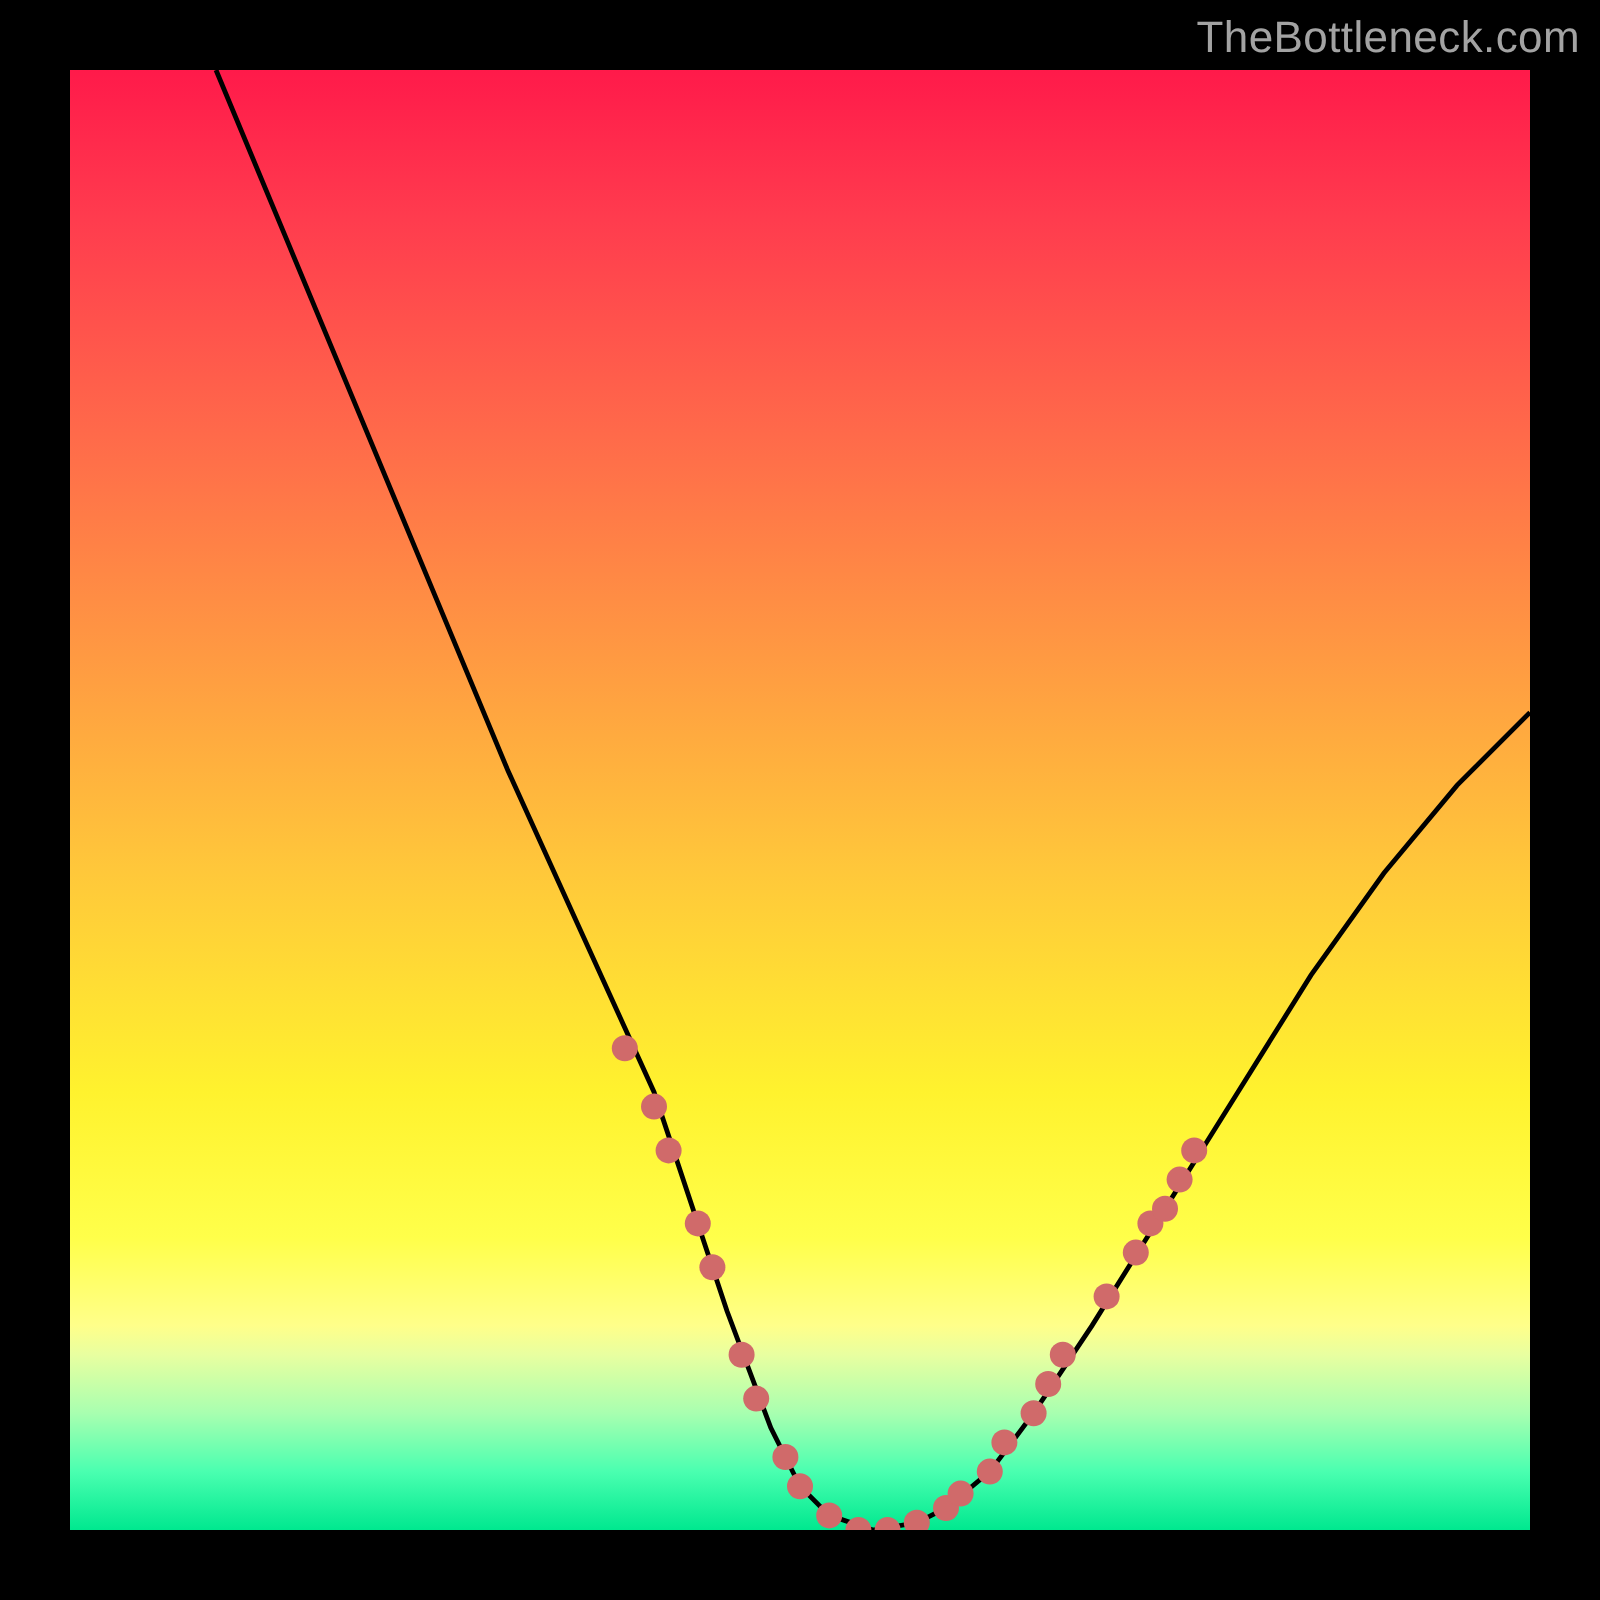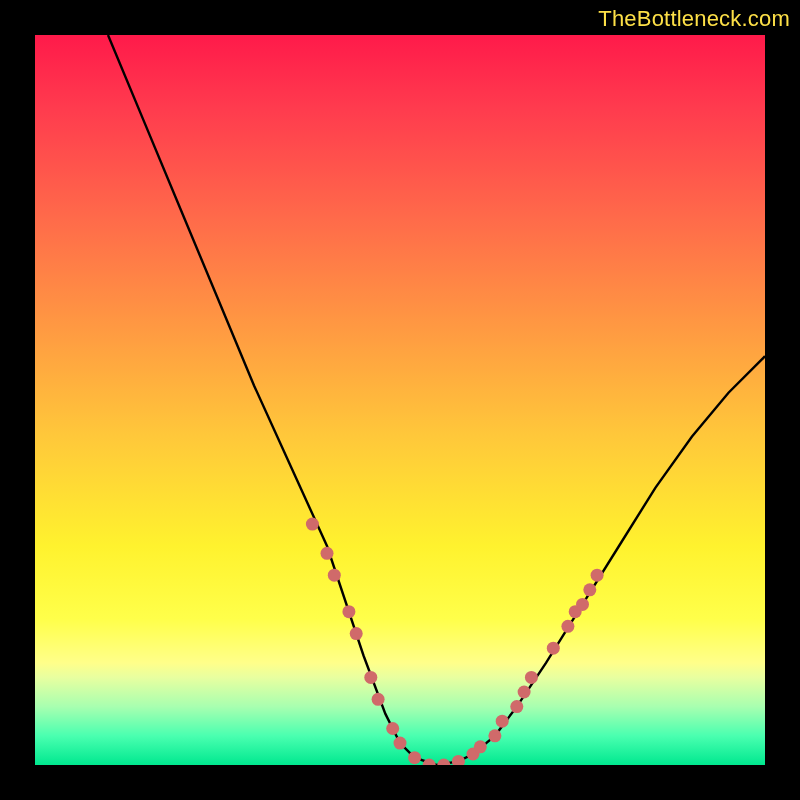--- a/index.html
+++ b/index.html
@@ -37,21 +37,21 @@
       #e8ffa0 88%,
       #a8ffb0 92%,
       #4affb0 96%,
       #00e88f 100%
     );
   }
   .watermark {
     position: absolute;
     top: 6px;
     right: 10px;
-    color: #fde047;
+    color: #a3a3a3;
     font-size: 22px;
     font-weight: 500;
     letter-spacing: 0.2px;
     z-index: 5;
   }
   svg.curve {
     position: absolute;
     left: 0; top: 0;
     width: 730px; height: 730px;
     z-index: 2;

